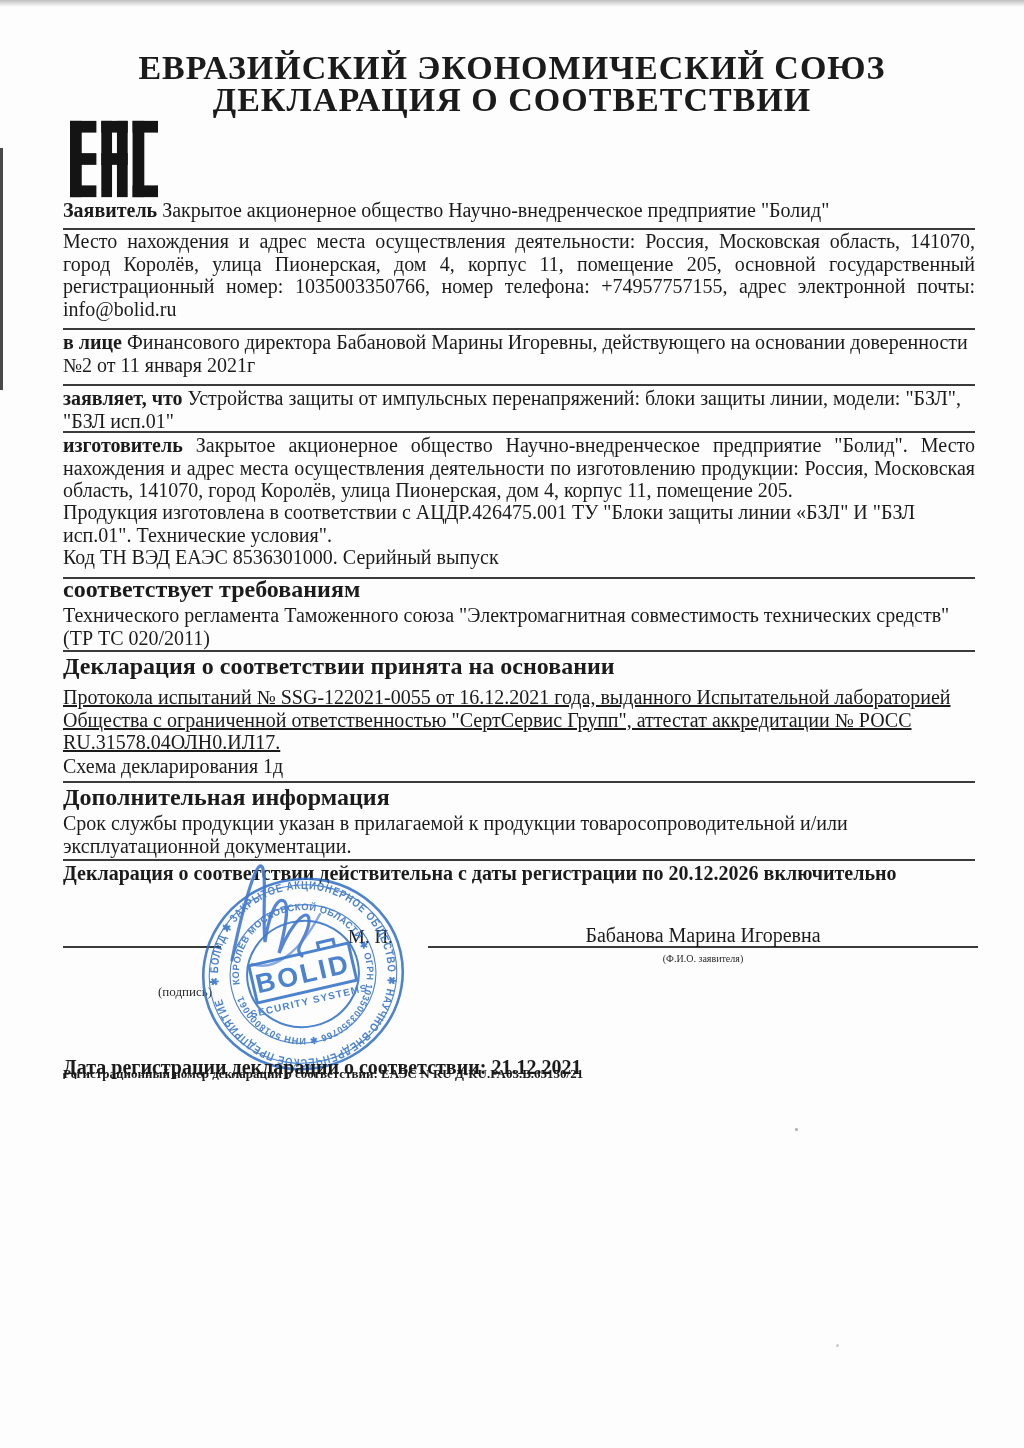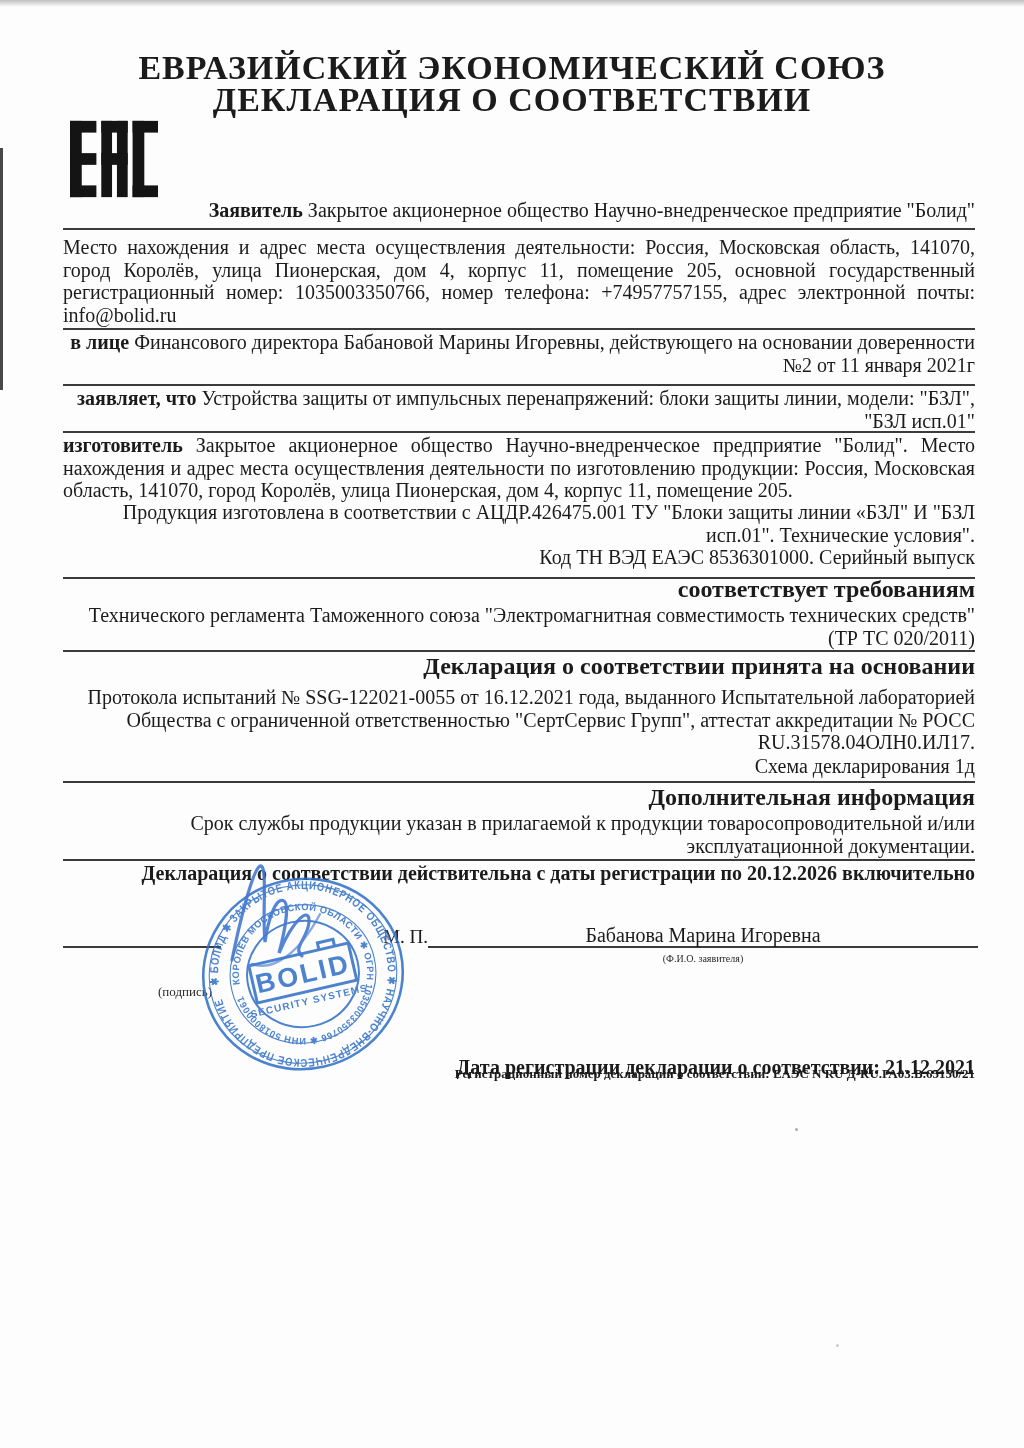--- a/index.html
+++ b/index.html
@@ -1,18 +1,18 @@
 <!DOCTYPE html>
 <html><head>
 <meta charset="utf-8">
 <style>
   html,body{margin:0;padding:0;background:#ffffff;}
   .page{position:relative;width:1024px;height:1448px;background:#fdfdfd;overflow:hidden;
         font-family:"Liberation Serif", serif;color:#1b1b1b;padding-left:25px;}
-  .abs{position:absolute;left:63px;width:912px;text-align:right;}
+  .abs{position:absolute;left:63px;width:912px;}
   .t{font-size:20px;line-height:22.5px;}
   .b{font-weight:bold;}
   .just{text-align:justify;}
   .rule{position:absolute;left:63px;width:912px;height:0;border-top:2px solid #3b3b3b;}
   .title{left:0;width:1024px;text-align:center;font-weight:bold;font-size:34px;line-height:32px;letter-spacing:1px;}
   .heading{font-weight:bold;font-size:24px;line-height:22.5px;}
   .sigline{position:absolute;height:0;border-top:2px solid #3b3b3b;}
   .caption{font-size:13px;line-height:15px;text-align:center;color:#2a2a2a;}
   .mp{font-size:19px;}
   .scan-top{position:absolute;top:0;left:0;width:1024px;height:7px;
@@ -57,21 +57,21 @@
       </g>
     </svg>
   </div>
 
   <div class="abs t" style="top:199px;">
     <span class="b">Заявитель</span>
     <span>Закрытое акционерное общество Научно-внедренческое предприятие "Болид"</span>
   </div>
   <div class="rule" style="top:228px;"></div>
 
-  <div class="abs t just" style="top:236px;">Место нахождения и адрес места осуществления деятельности: Россия, Московская область, 141070, город Королёв, улица Пионерская, дом 4, корпус 11, помещение 205, основной государственный регистрационный номер: 1035003350766, номер телефона: +74957757155, адрес электронной почты: info@bolid.ru</div>
+  <div class="abs t just" style="top:230px;">Место нахождения и адрес места осуществления деятельности: Россия, Московская область, 141070, город Королёв, улица Пионерская, дом 4, корпус 11, помещение 205, основной государственный регистрационный номер: 1035003350766, номер телефона: +74957757155, адрес электронной почты: info@bolid.ru</div>
   <div class="rule" style="top:328px;"></div>
 
   <div class="abs t" style="top:331px;">
     <span class="b">в лице</span>
     <span>Финансового директора Бабановой Марины Игоревны, действующего на основании доверенности №2 от 11 января 2021г</span>
   </div>
   <div class="rule" style="top:384px;"></div>
 
   <div class="abs t" style="top:387px;">
     <span class="b">заявляет, что</span>
@@ -85,21 +85,21 @@
   </div>
   <div class="abs t" style="top:501px;">Продукция изготовлена в соответствии с АЦДР.426475.001 ТУ "Блоки защиты линии «БЗЛ" И "БЗЛ исп.01". Технические условия".</div>
   <div class="abs t" style="top:546px;">Код ТН ВЭД ЕАЭС 8536301000. Серийный выпуск</div>
   <div class="rule" style="top:577px;"></div>
 
   <div class="abs heading" style="top:578px;">соответствует требованиям</div>
   <div class="abs t" style="top:604px;">Технического регламента Таможенного союза "Электромагнитная совместимость технических средств" (ТР ТС 020/2011)</div>
   <div class="rule" style="top:650px;"></div>
 
   <div class="abs heading" style="top:655px;">Декларация о соответствии принята на основании</div>
-  <div class="abs t" style="top:686px;">Протокола испытаний № SSG-122021-0055 от 16.12.2021 года, выданного Испытательной лабораторией Общества с ограниченной ответственностью "СертСервис Групп", аттестат аккредитации № РОСС RU.31578.04ОЛН0.ИЛ17.</div>
+  <div class="abs t" style="top:686px;text-decoration:underline;">Протокола испытаний № SSG-122021-0055 от 16.12.2021 года, выданного Испытательной лабораторией Общества с ограниченной ответственностью "СертСервис Групп", аттестат аккредитации № РОСС RU.31578.04ОЛН0.ИЛ17.</div>
   <div class="abs t" style="top:755px;">Схема декларирования 1д</div>
   <div class="rule" style="top:781px;"></div>
 
   <div class="abs heading" style="top:786px;">Дополнительная информация</div>
   <div class="abs t" style="top:812px;">Срок службы продукции указан в прилагаемой к продукции товаросопроводительной и/или эксплуатационной документации.</div>
   <div class="rule" style="top:859px;"></div>
 
   <div class="abs t b" style="top:862px;">Декларация о соответствии  действительна с даты регистрации по 20.12.2026 включительно</div>
 
   <div class="sigline" style="left:63px;top:946px;width:158px;"></div>

